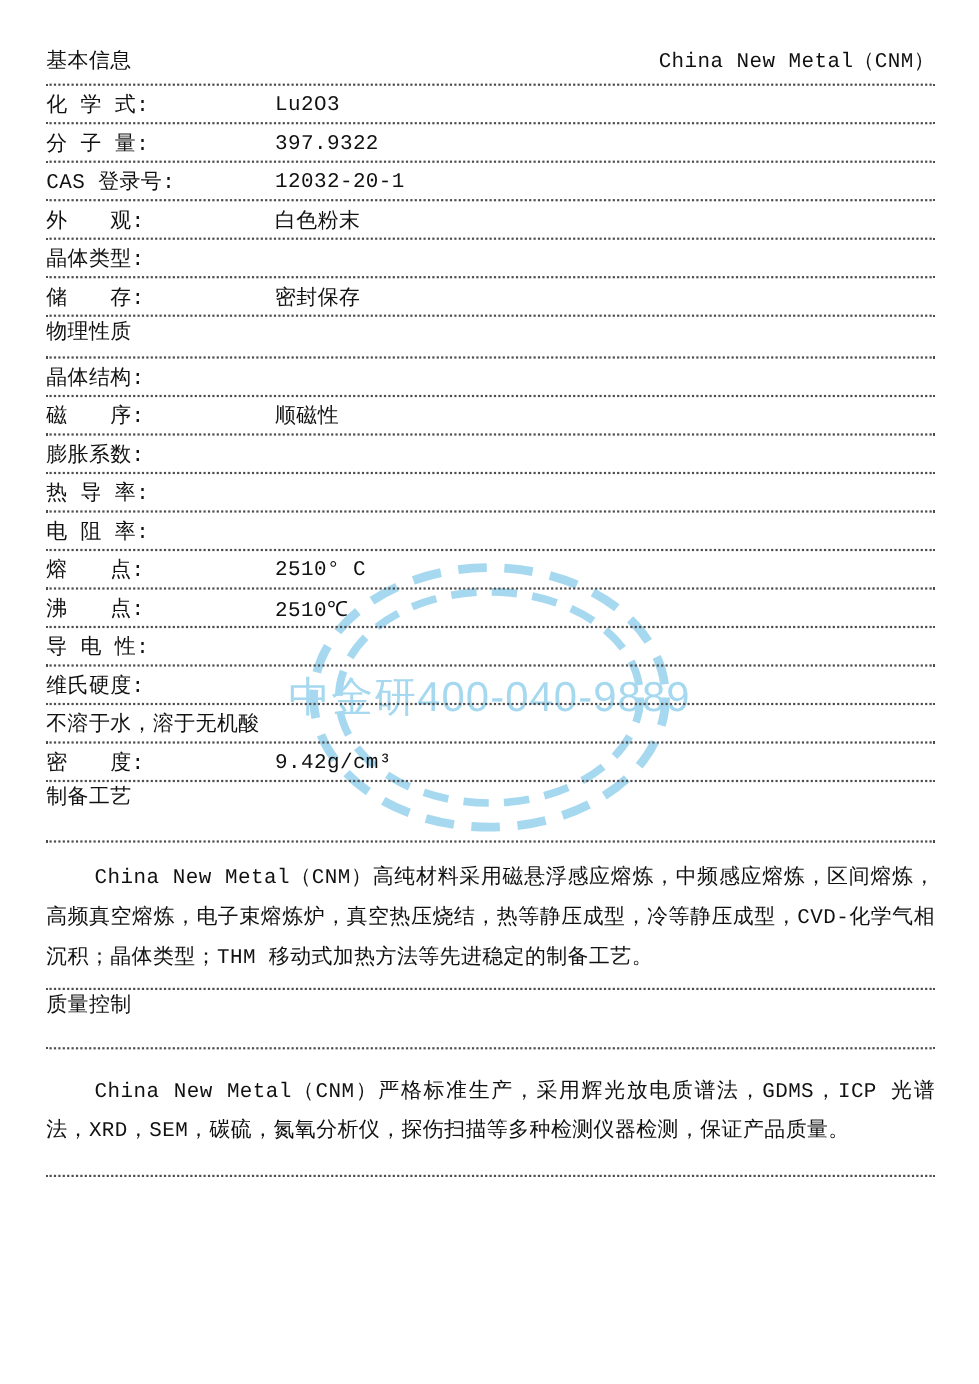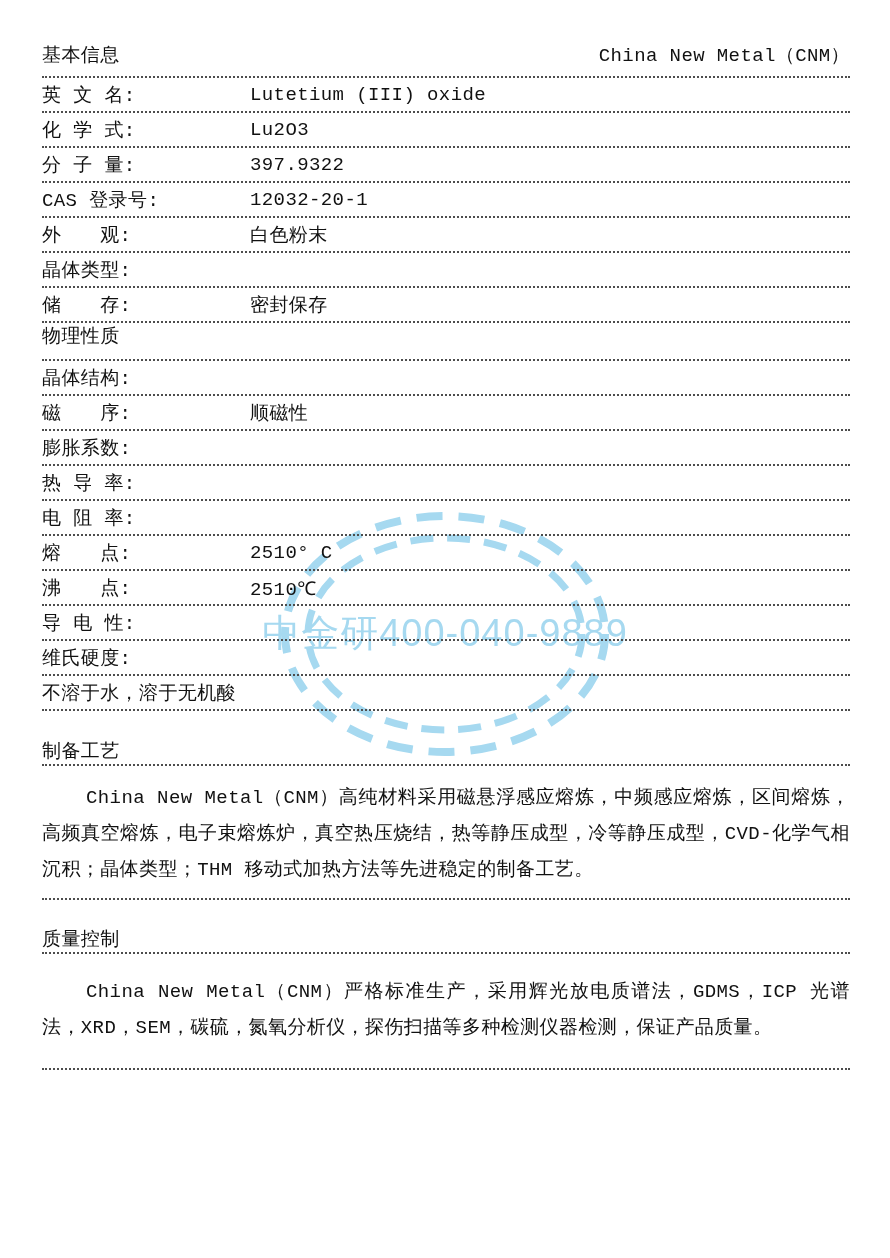--- a/index.html
+++ b/index.html
@@ -54,21 +54,21 @@
   .field-value { white-space: pre; }
 
   .section-inline {
     height: 38px;
     display: flex;
   }
 
   .section-big {
     height: 55px;
     display: flex;
-    align-items: flex-end;
+    align-items: flex-start;
   }
   .section-big.qc { height: 54px; }
 
   .para {
     line-height: 36px;
     text-align: justify;
     text-indent: 44px;
     padding: 14px 0 10px 0;
   }
   .para.qc { padding: 20px 0 22px 0; font-family: Liberation Mono, monospace; }
@@ -89,24 +89,20 @@
     <text class="wm-text" x="445" y="646" text-anchor="middle" font-size="38" fill="#a6d9f0">中金研400-040-9889</text>
   </svg>
 
   <div class="content">
 
     <div class="doc-header dotted">
       <span>基本信息</span>
       <span>China New Metal（CNM）</span>
     </div>
 
-    <div class="field-row dotted">
-      <span class="field-label">英 文 名:</span>
-      <span class="field-value">Lutetium (III) oxide</span>
-    </div>
     <div class="field-row dotted">
       <span class="field-label">化 学 式:</span>
       <span class="field-value">Lu2O3</span>
     </div>
     <div class="field-row dotted">
       <span class="field-label">分 子 量:</span>
       <span class="field-value">397.9322</span>
     </div>
     <div class="field-row dotted">
       <span class="field-label">CAS 登录号:</span>
@@ -161,20 +157,24 @@
       <span class="field-label">导 电 性:</span>
       <span class="field-value"></span>
     </div>
     <div class="field-row dotted">
       <span class="field-label">维氏硬度:</span>
       <span class="field-value"></span>
     </div>
     <div class="field-row dotted">
       <span class="field-value">不溶于水，溶于无机酸</span>
     </div>
+    <div class="field-row dotted">
+      <span class="field-label">密　　度:</span>
+      <span class="field-value">9.42g/cm³</span>
+    </div>
 
     <div class="section-big dotted">
       <span>制备工艺</span>
     </div>
 
     <div class="para dotted">China New Metal（CNM）高纯材料采用磁悬浮感应熔炼，中频感应熔炼，区间熔炼，高频真空熔炼，电子束熔炼炉，真空热压烧结，热等静压成型，冷等静压成型，CVD-化学气相沉积；晶体类型；THM 移动式加热方法等先进稳定的制备工艺。</div>
 
     <div class="section-big qc dotted">
       <span>质量控制</span>
     </div>

